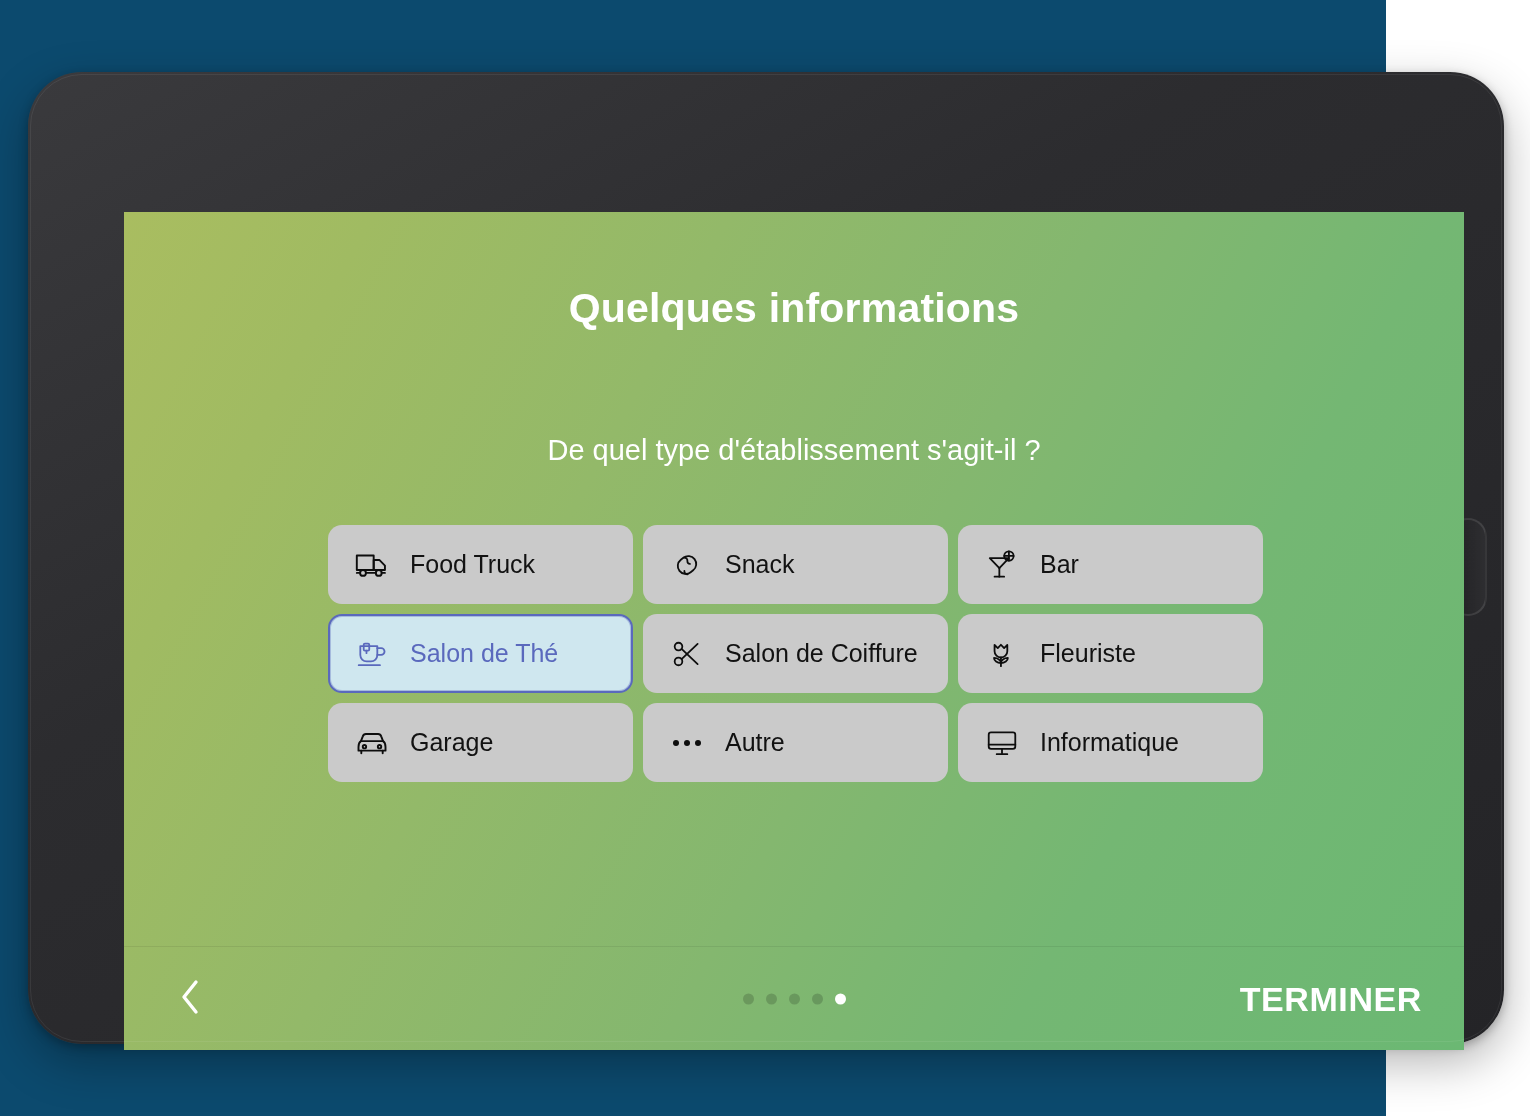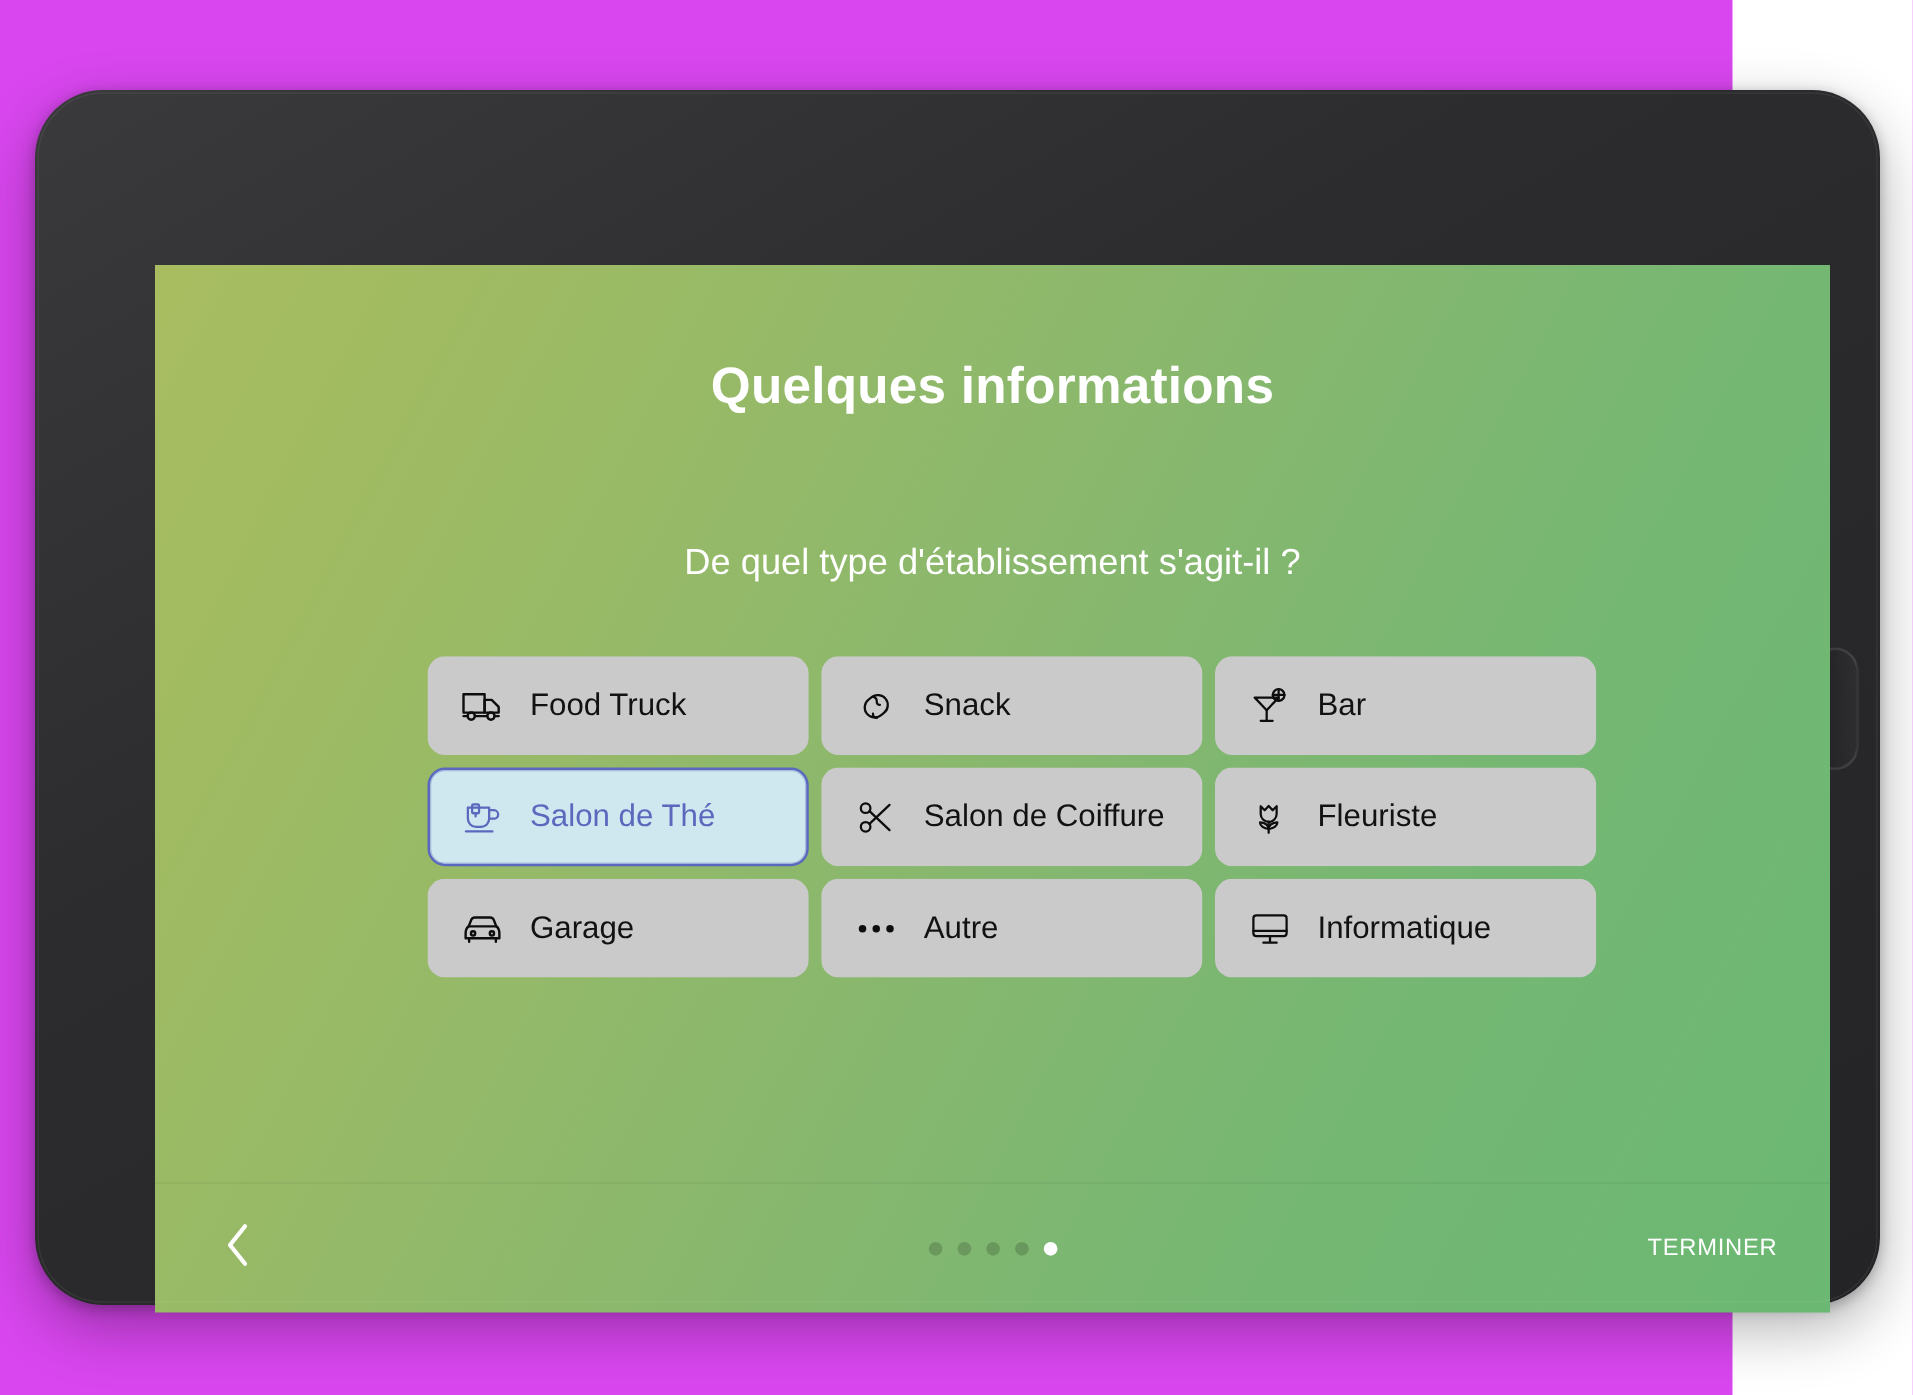--- a/index.html
+++ b/index.html
@@ -9,21 +9,21 @@
     height: 1116px;
     background: #ffffff;
     font-family: "Liberation Sans", sans-serif;
     overflow: hidden;
   }
 
   #stage {
     position: relative;
     width: 1386px;
     height: 1116px;
-    background: #d946ef;
+    background: #0c4a6e;
   }
 
   
   .tablet-frame {
     position: absolute;
     left: 28px;
     top: 72px;
     width: 1476px;
     height: 972px;
     background: linear-gradient(150deg, #3a3a3d 0%, #2c2c2f 38%, #242427 100%);
@@ -91,21 +91,21 @@
     top: 222px;
     text-align: center;
     color: #ffffff;
     font-size: 29px;
     font-weight: 400;
   }
 
   
   .options-grid {
     position: absolute;
-    left: 218px;
+    left: 204px;
     top: 313px;
     width: 945px;
     display: grid;
     grid-template-columns: repeat(3, 305px);
     grid-auto-rows: 79px;
     column-gap: 10px;
     row-gap: 10px;
   }
 
   .option {
@@ -205,22 +205,22 @@
     cursor: pointer;
   }
   .pager .dot.active { background: #ffffff; }
 
   .finish-btn {
     position: absolute;
     right: 38px;
     top: 50%;
     transform: translateY(-50%);
     color: #ffffff;
-    font-size: 19px;
-    font-weight: 400;
+    font-size: 34px;
+    font-weight: 700;
     letter-spacing: 0.6px;
     cursor: pointer;
     background: none;
     border: none;
     font-family: "Liberation Sans", sans-serif;
     padding: 6px 4px;
   }
 </style>
 </head>
 <body>

